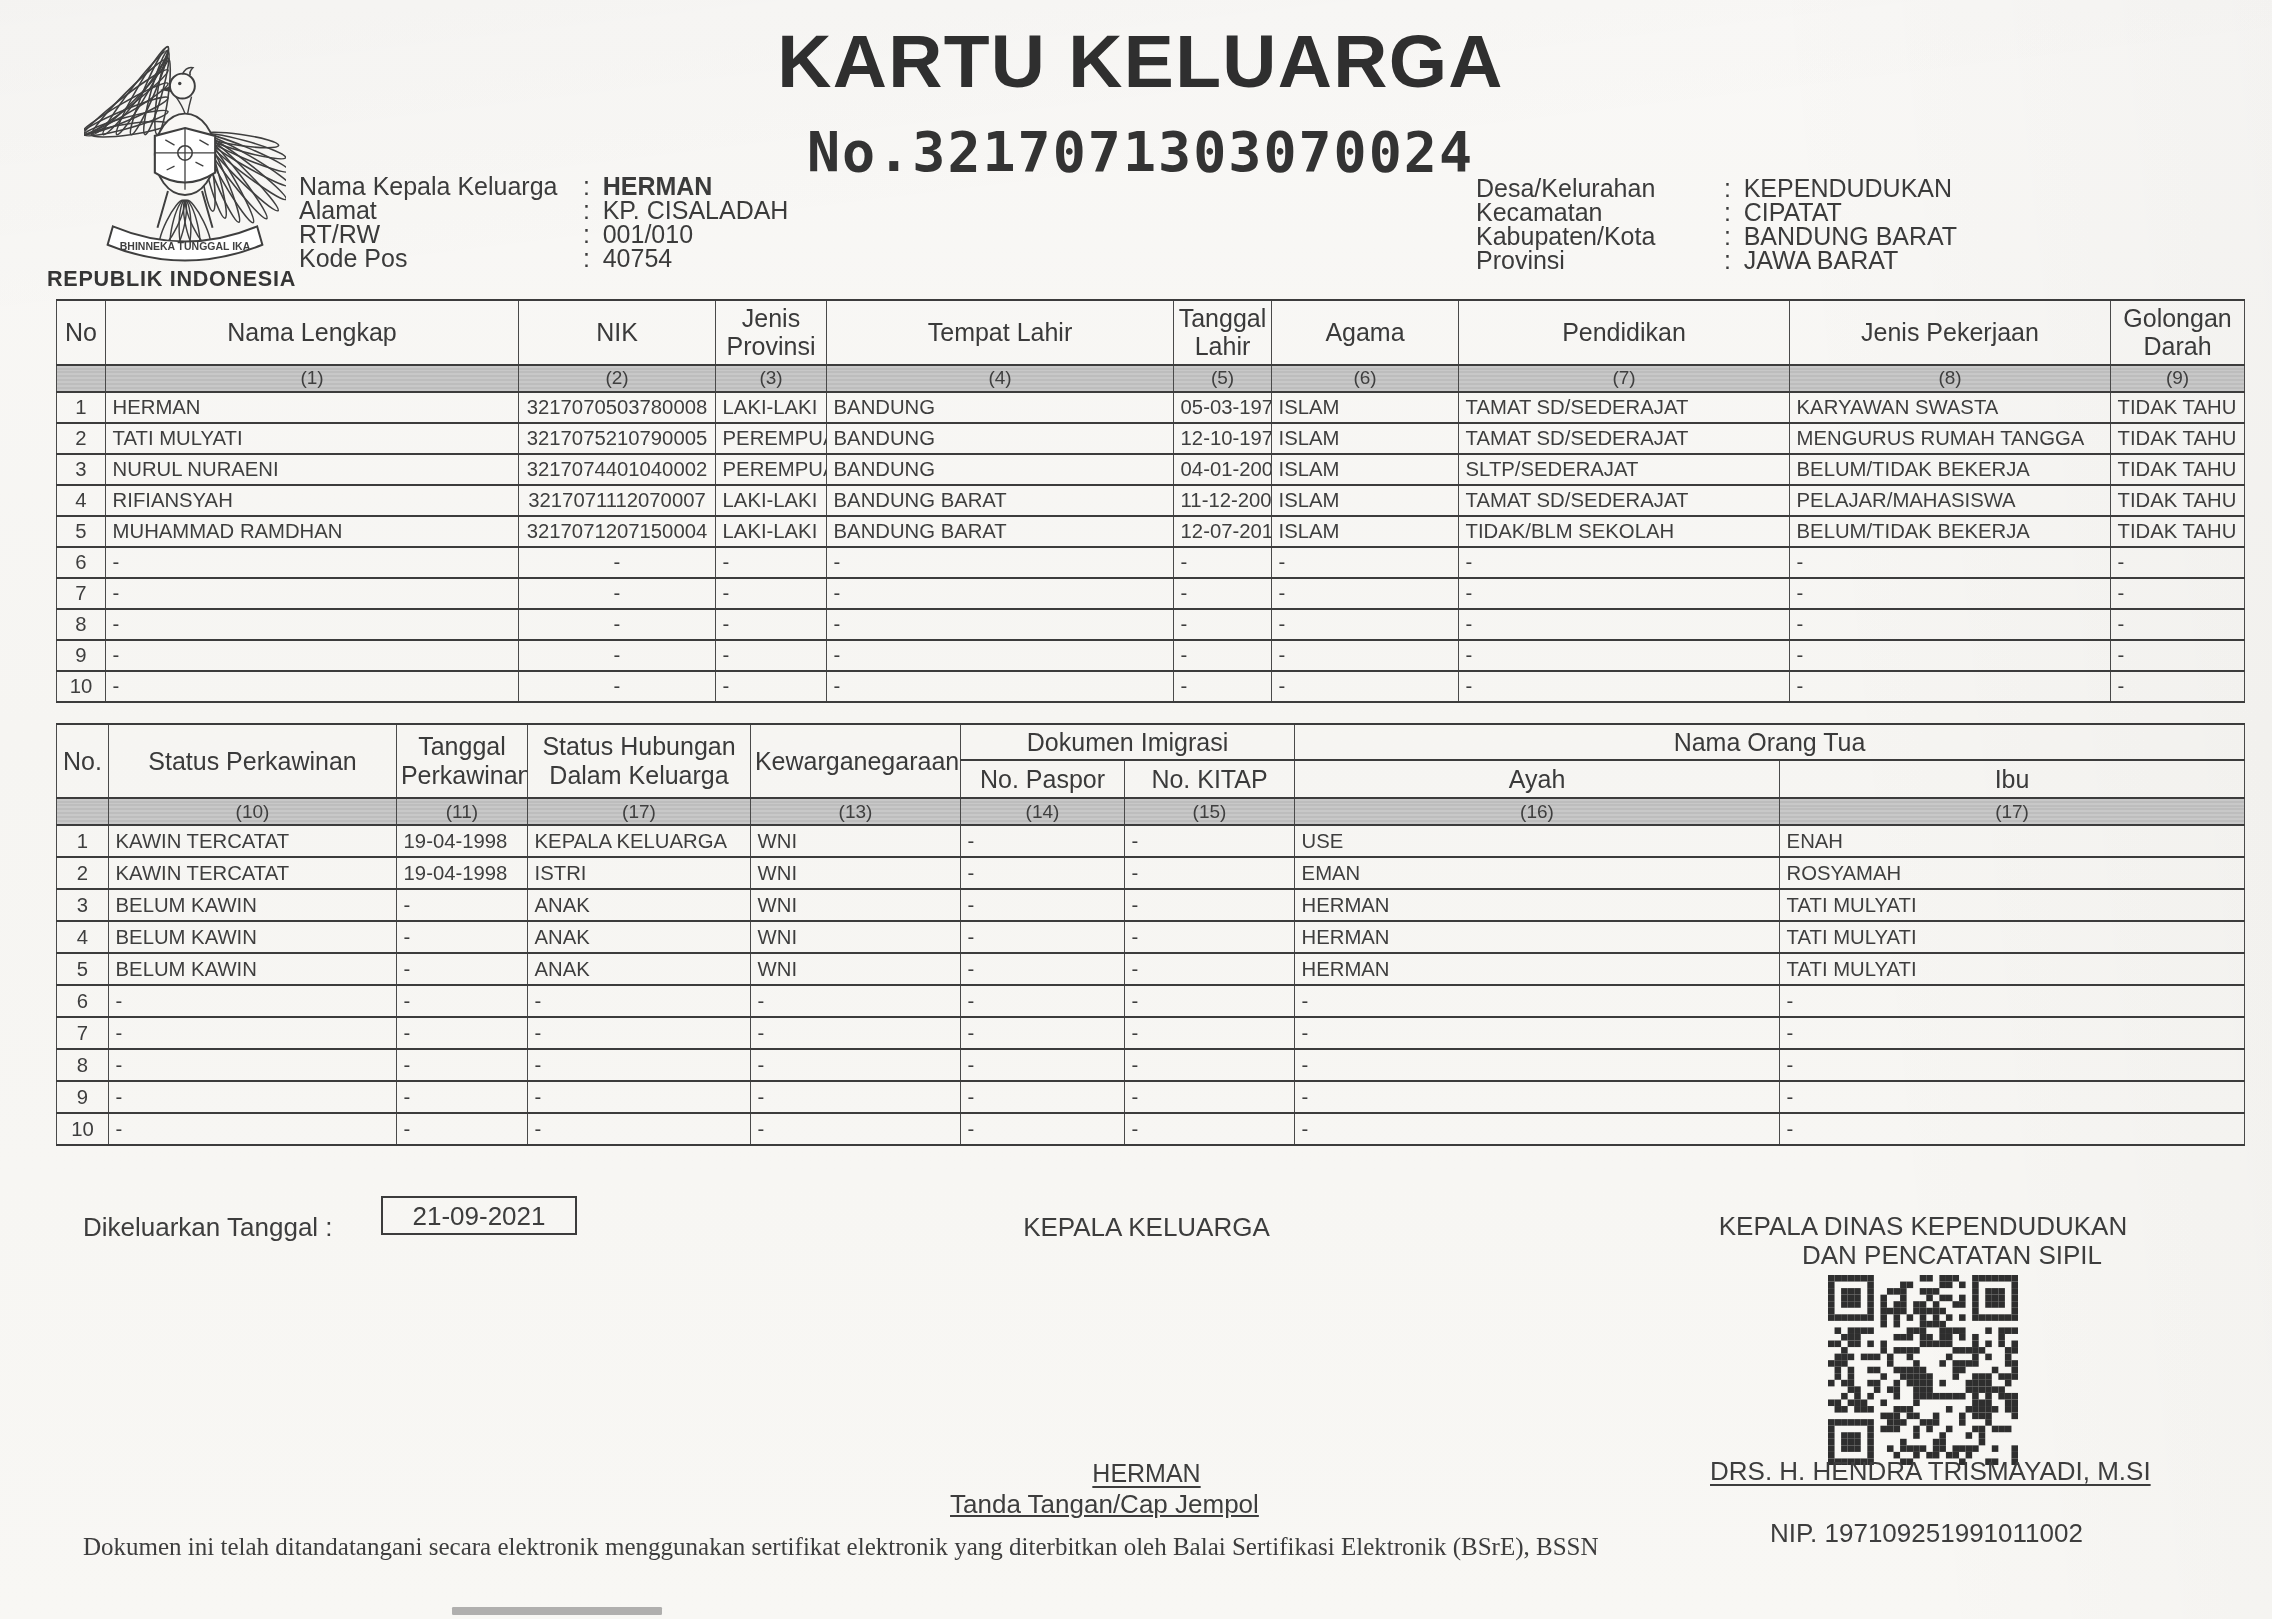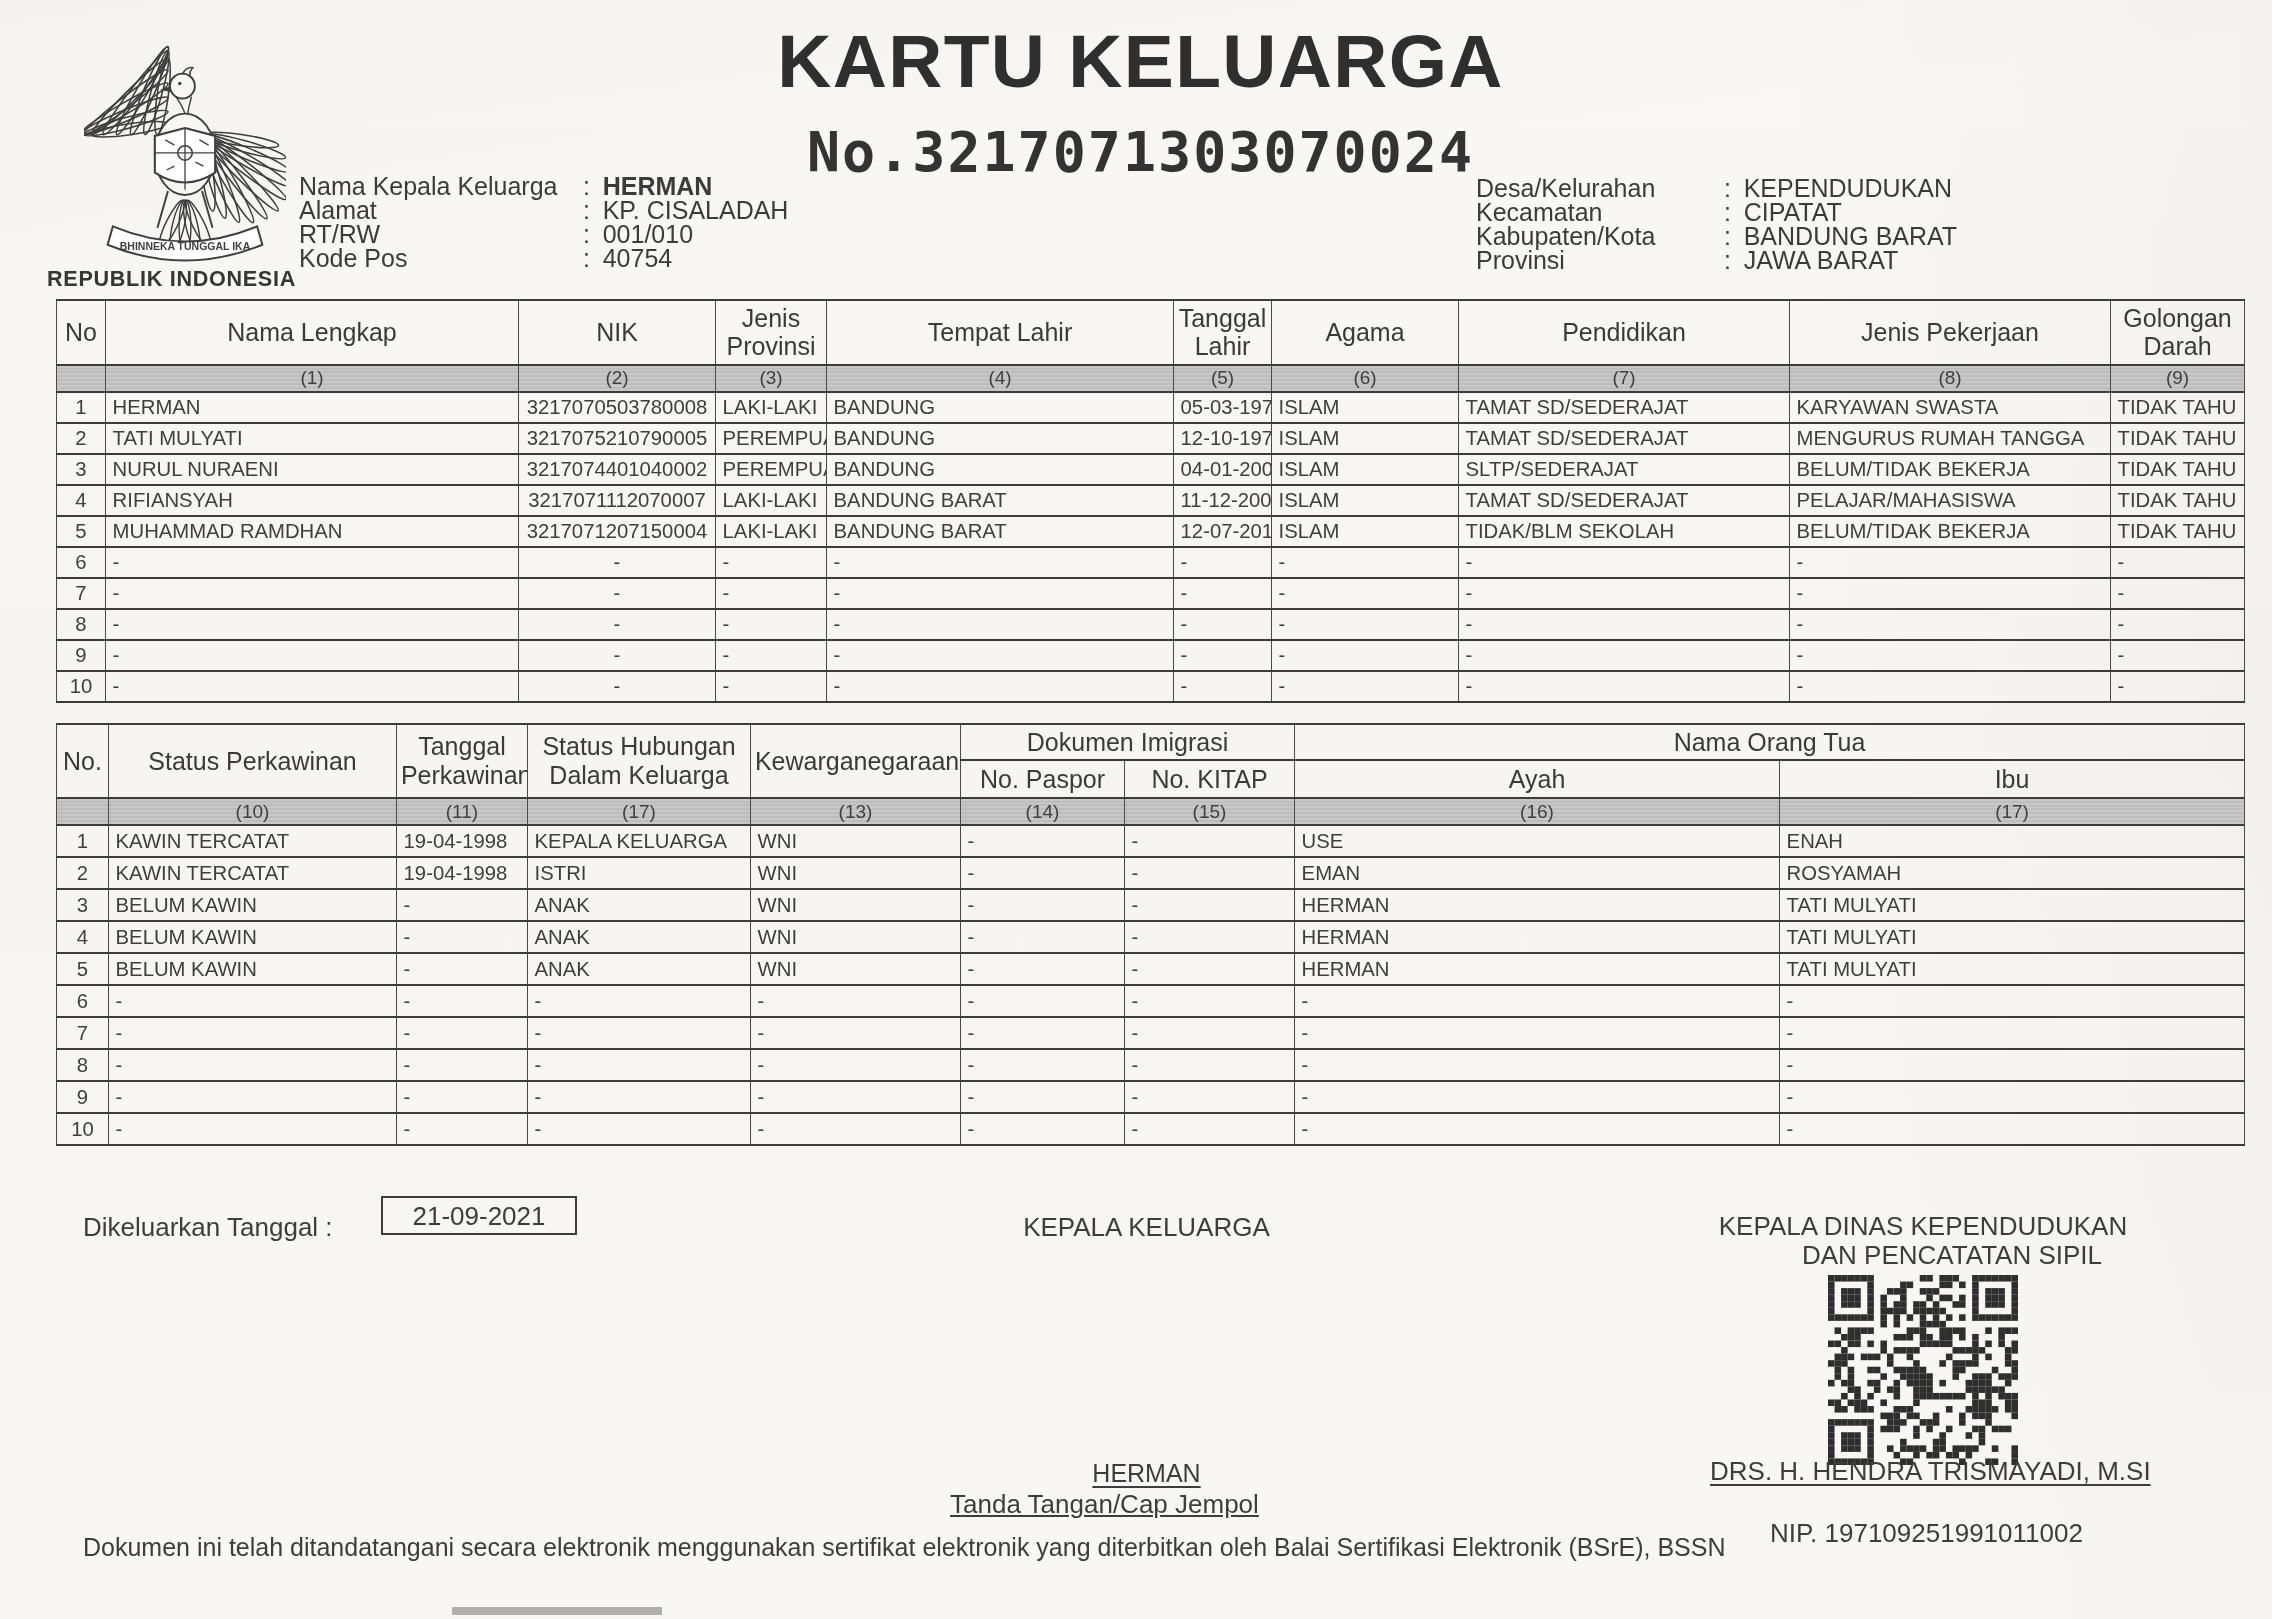--- a/index.html
+++ b/index.html
@@ -66,21 +66,21 @@
   .sig-title-center { left:950px; top:1212px; width:393px; text-align:center; font-size:26px; }
   .office-line1 { left:1710px; top:1211px; width:426px; text-align:center; font-size:26px; }
   .office-line2 { left:1802px; top:1240px; width:426px; text-align:left; font-size:26px; }
   .qr-box { left:1828px; top:1275px; width:190px; height:190px; }
   .sig-name-center { left:950px; top:1459px; width:393px; text-align:center; font-size:25px;
     text-decoration:underline; text-underline-offset:3.9px; }
   .sig-caption-center { left:950px; top:1489px; width:393px; text-align:left; font-size:26px;text-decoration:underline; }
   .official-name { left:1710px; top:1456px; width:426px; text-align:center; font-size:26px;
     text-decoration:underline; text-underline-offset:3.9px; white-space:nowrap; }
   .official-nip { left:1730px; top:1486px; width:393px; text-align:center; font-size:26px;margin-top:32px; }
-  .disclaimer { left:83px; top:1533px; width:1769px; font-size:25px; white-space:nowrap; }
+  .disclaimer { left:83px; top:1533px; width:1769px; font-size:25px; white-space:nowrap;font-family:Liberation Serif, serif; }
 
   .scan-edge { left:452px; top:1607px; width:210px; height:7.9px; background:#757575;
     opacity:.55; border-radius:1.3px; }
 </style>
 </head>
 <body>
 
 <div class="sheet">
 
   <div class="abs emblem-box">

